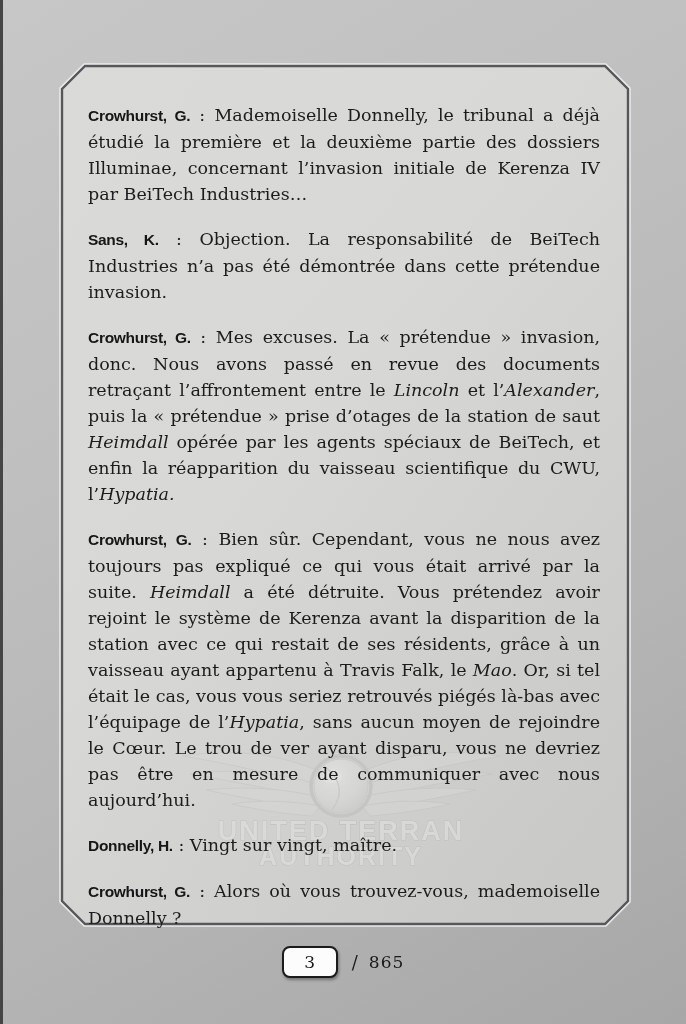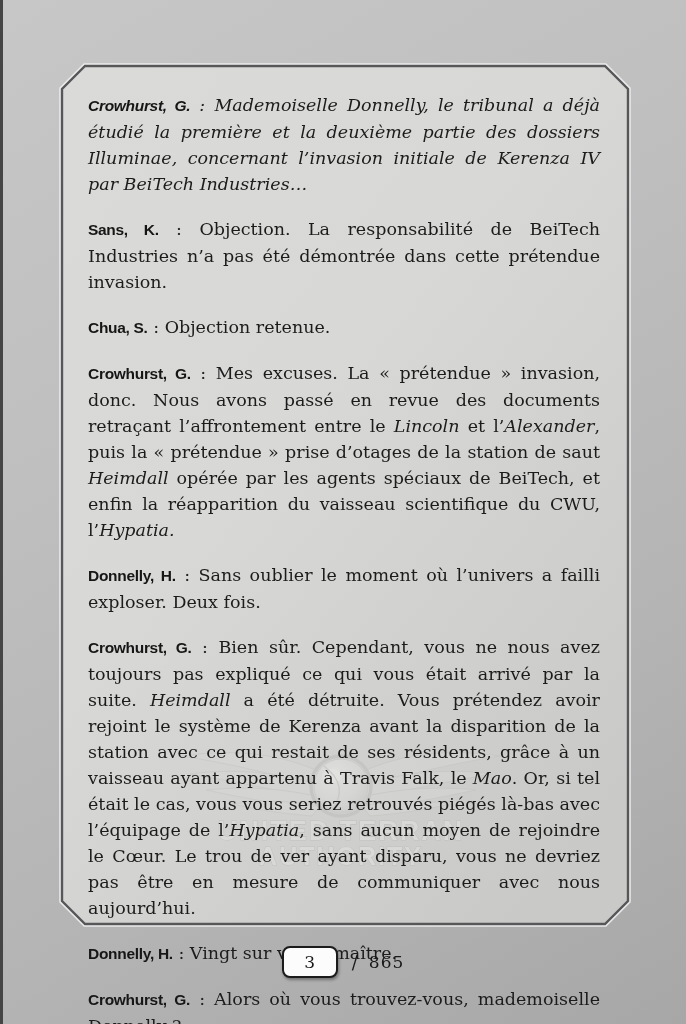--- a/index.html
+++ b/index.html
@@ -9,21 +9,21 @@
     font-family:"DejaVu Serif","Liberation Serif",serif;
   }
   .left-edge{position:absolute;left:0;top:0;width:3px;height:1024px;background:#454546;z-index:3;}
   .frame-svg{position:absolute;left:0;top:0;z-index:0;}
   .watermark{position:absolute;left:182px;top:746px;width:330px;height:122px;z-index:1;opacity:.55;}
   .content{
     position:absolute;left:88px;top:90px;width:512px;z-index:2;
     color:#1c1c1c;font-size:17.5px;line-height:26px;text-align:justify;
   }
   .content p{margin:19px 0 0;}
-  .content p:first-child{margin-top:2px;font-style:italic;}
+  .content p:first-child{margin-top:12px;}
   .spk{
     font-family:"Liberation Sans","DejaVu Sans",sans-serif;
     font-weight:bold;font-size:15.5px;letter-spacing:-0.3px;color:#161616;
   }
   .colon{color:#1c1c1c;}
   .pager{
     position:absolute;left:0;top:946px;width:686px;z-index:2;
     display:flex;justify-content:center;align-items:center;
     font-size:17px;color:#1a1a1a;
   }
@@ -92,25 +92,23 @@
         <text x="159" y="119" font-size="25">AUTHORITY</text>
       </g>
     </svg>
   </div>
 
   <div class="content">
   <p><span class="spk">Crowhurst, G.</span><span class="colon"> : </span><span><span>Mademoiselle Donnelly, le tribunal a déjà étudié la première et la deuxième partie des dossiers Illuminae, concernant l’invasion initiale de Kerenza IV par BeiTech Industries…</span></span></p>
 
   <p><span class="spk">Sans, K.</span><span class="colon"> : </span><span><span>Objection. La responsabilité de BeiTech Industries n’a pas été démontrée dans cette prétendue invasion.</span></span></p>
 
-  <p><span class="spk">Chua, S.</span><span class="colon"> : </span><span><span>Objection retenue.</span></span></p>
 
   <p><span class="spk">Crowhurst, G.</span><span class="colon"> : </span><span><span>Mes excuses. La « prétendue » invasion, donc. Nous avons passé en revue des documents retraçant l’affrontement entre le </span><i>Lincoln</i><span> et l’</span><i>Alexander</i><span>, puis la « prétendue » prise d’otages de la station de saut </span><i>Heimdall</i><span> opérée par les agents spéciaux de BeiTech, et enfin la réapparition du vaisseau scientifique du CWU, l’</span><i>Hypatia.</i></span></p>
 
-  <p><span class="spk">Donnelly, H.</span><span class="colon"> : </span><span><span>Sans oublier le moment où l’univers a failli exploser. Deux fois.</span></span></p>
 
   <p><span class="spk">Crowhurst, G.</span><span class="colon"> : </span><span><span>Bien sûr. Cependant, vous ne nous avez toujours pas expliqué ce qui vous était arrivé par la suite. </span><i>Heimdall</i><span> a été détruite. Vous prétendez avoir rejoint le système de Kerenza avant la disparition de la station avec ce qui restait de ses résidents, grâce à un vaisseau ayant appartenu à Travis Falk, le </span><i>Mao</i><span>. Or, si tel était le cas, vous vous seriez retrouvés piégés là-bas avec l’équipage de l’</span><i>Hypatia</i><span>, sans aucun moyen de rejoindre le Cœur. Le trou de ver ayant disparu, vous ne devriez pas être en mesure de communiquer avec nous aujourd’hui.</span></span></p>
 
   <p><span class="spk">Donnelly, H.</span><span class="colon"> : </span><span><span>Vingt sur vingt, maître.</span></span></p>
 
   <p><span class="spk">Crowhurst, G.</span><span class="colon"> : </span><span><span>Alors où vous trouvez-vous, mademoiselle Donnelly ?</span></span></p>
 </div>
 
   <div class="pager">
     <input class="page-input" type="text" value="3" style="">

